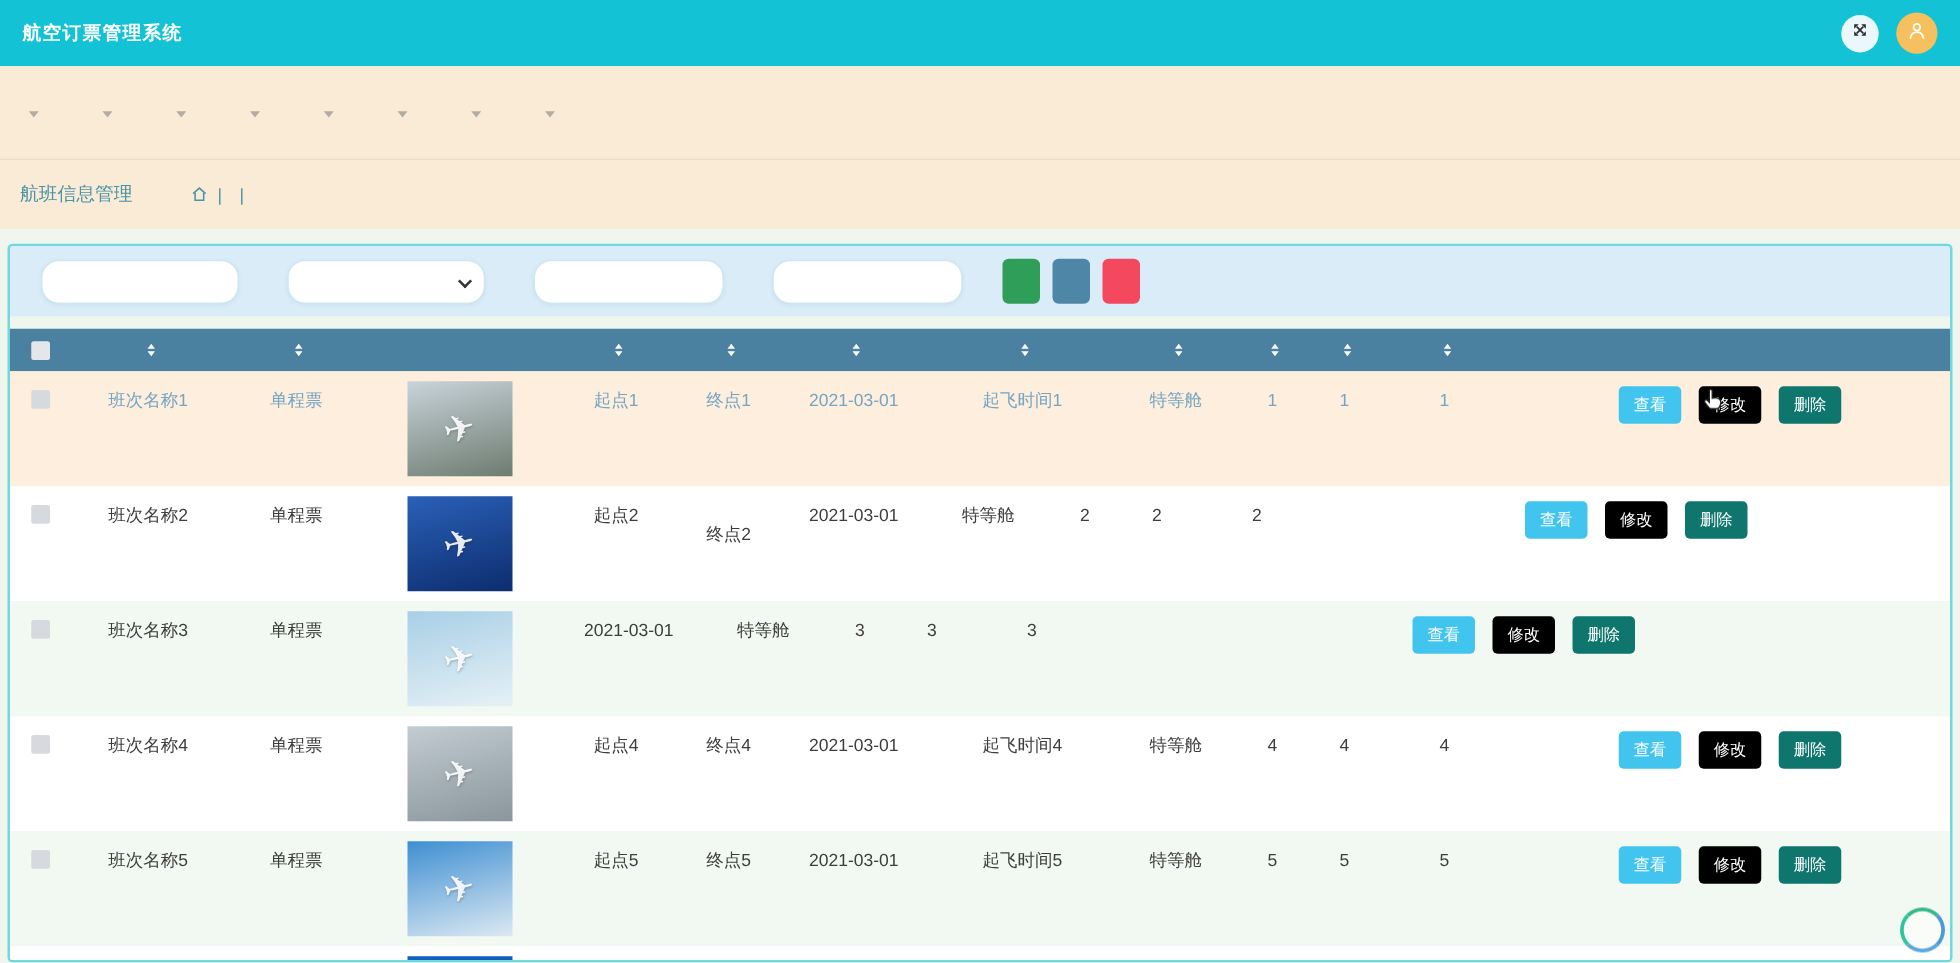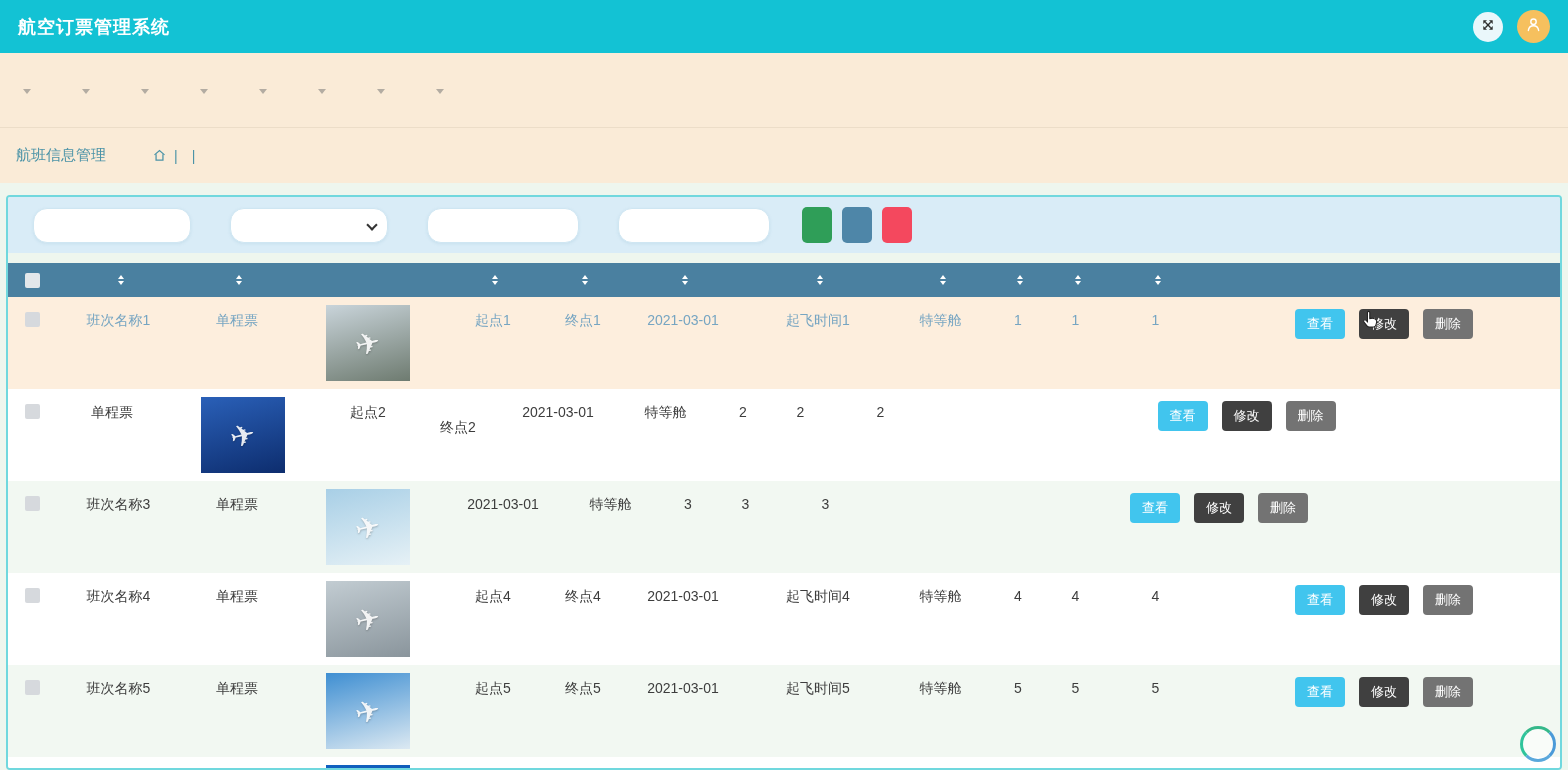--- a/index.html
+++ b/index.html
@@ -2,21 +2,21 @@
 <html><head>
 <meta charset="utf-8">
 <style>
   * { margin:0; padding:0; box-sizing:border-box; }
   html,body { width:1568px; height:770px; overflow:hidden;
     font-family:"Liberation Sans","DejaVu Sans",sans-serif; background:#eef6ee; }
 
   
   .topbar { height:53px; background:#13c2d4; display:flex; align-items:center;
     justify-content:space-between; padding:0 18px; }
-  .topbar .title { color:#fff; font-size:18px; font-weight:bold; letter-spacing:1px; }
+  .topbar .title { color:#fff; font-size:15px; font-weight:bold; letter-spacing:1px; }
   .top-icons { display:flex; align-items:center; gap:14px; }
   .circle-btn { width:30px; height:30px; border-radius:50%; display:flex;
     align-items:center; justify-content:center; cursor:pointer; }
   .fs-btn { background:#eaf7fb; }
   .avatar-btn { width:33px; height:33px; background:#f6c05e; }
 
   
   .navbar { height:75px; background:#faebd7; display:flex; align-items:center;
     padding:0 16px; border-bottom:1px solid #ecddc8; }
   .nav-item { display:flex; align-items:center; margin-right:44px; cursor:pointer;
@@ -77,22 +77,22 @@
   .c-img { padding-top:8px; }
   .plane-img { width:84px; height:76px; margin:0 auto; display:flex; align-items:center;
     justify-content:center; overflow:hidden; }
   .plane-glyph { font-size:30px; color:rgba(255,255,255,.9);
     text-shadow:0 1px 2px rgba(0,0,0,.25); transform:rotate(-14deg); }
   .c-actions { display:flex; justify-content:center; align-items:flex-start;
     gap:14px; padding-top:12px; }
   .btn { border:none; border-radius:4px; color:#fff; font-size:13px; padding:6px 12px;
     cursor:pointer; font-family:Liberation Sans, sans-serif; }
   .btn.view { background:#41c5ee; }
-  .btn.edit { background:#404040; }
-  .btn.del  { background:#737373; }
+  .btn.edit { background:#000000; }
+  .btn.del  { background:#0f766e; }
 
   
   .cursor-overlay { position:fixed; left:1360px; top:309px; z-index:50; pointer-events:none; }
   .back-top { position:fixed; right:12px; bottom:8px; width:36px; height:36px;
     border-radius:50%; border:3px solid; border-color:#35b88a #4a9ad8 #5aa8dc #2fc49b;
     background:rgba(255,255,255,.55); cursor:pointer; z-index:40; }
 </style>
 </head>
 <body>
 
@@ -299,20 +299,21 @@
             <div class="cell" style="width:55px;">1</div>
             <div class="cell" style="width:105px;">1</div>
             <div class="cell c-actions" style="flex:1;">
         <button class="btn view">查看</button>
         <button class="btn edit">修改</button>
         <button class="btn del">删除</button>
             </div>
           </div>
           <div class="trow ">
             <div class="cell" style="width:48px;"><span class="cb cb-r"></span></div>
+            <div class="cell" style="width:125px;">班次名称2</div>
             <div class="cell" style="width:112px;">单程票</div>
             <div class="cell c-img" style="width:150px;">
         <div class="plane-img" style="background:linear-gradient(165deg, #2a60b8 0%, #0d2d6e 100%)">
           <span class="plane-glyph">✈</span>
         </div>
             </div>
             <div class="cell" style="width:100px;">起点2</div>
             <div class="cell" style="width:80px;margin-top:15px;">终点2</div>
             <div class="cell" style="width:120px;">2021-03-01</div>
             <div class="cell" style="width:95px;">特等舱</div>

